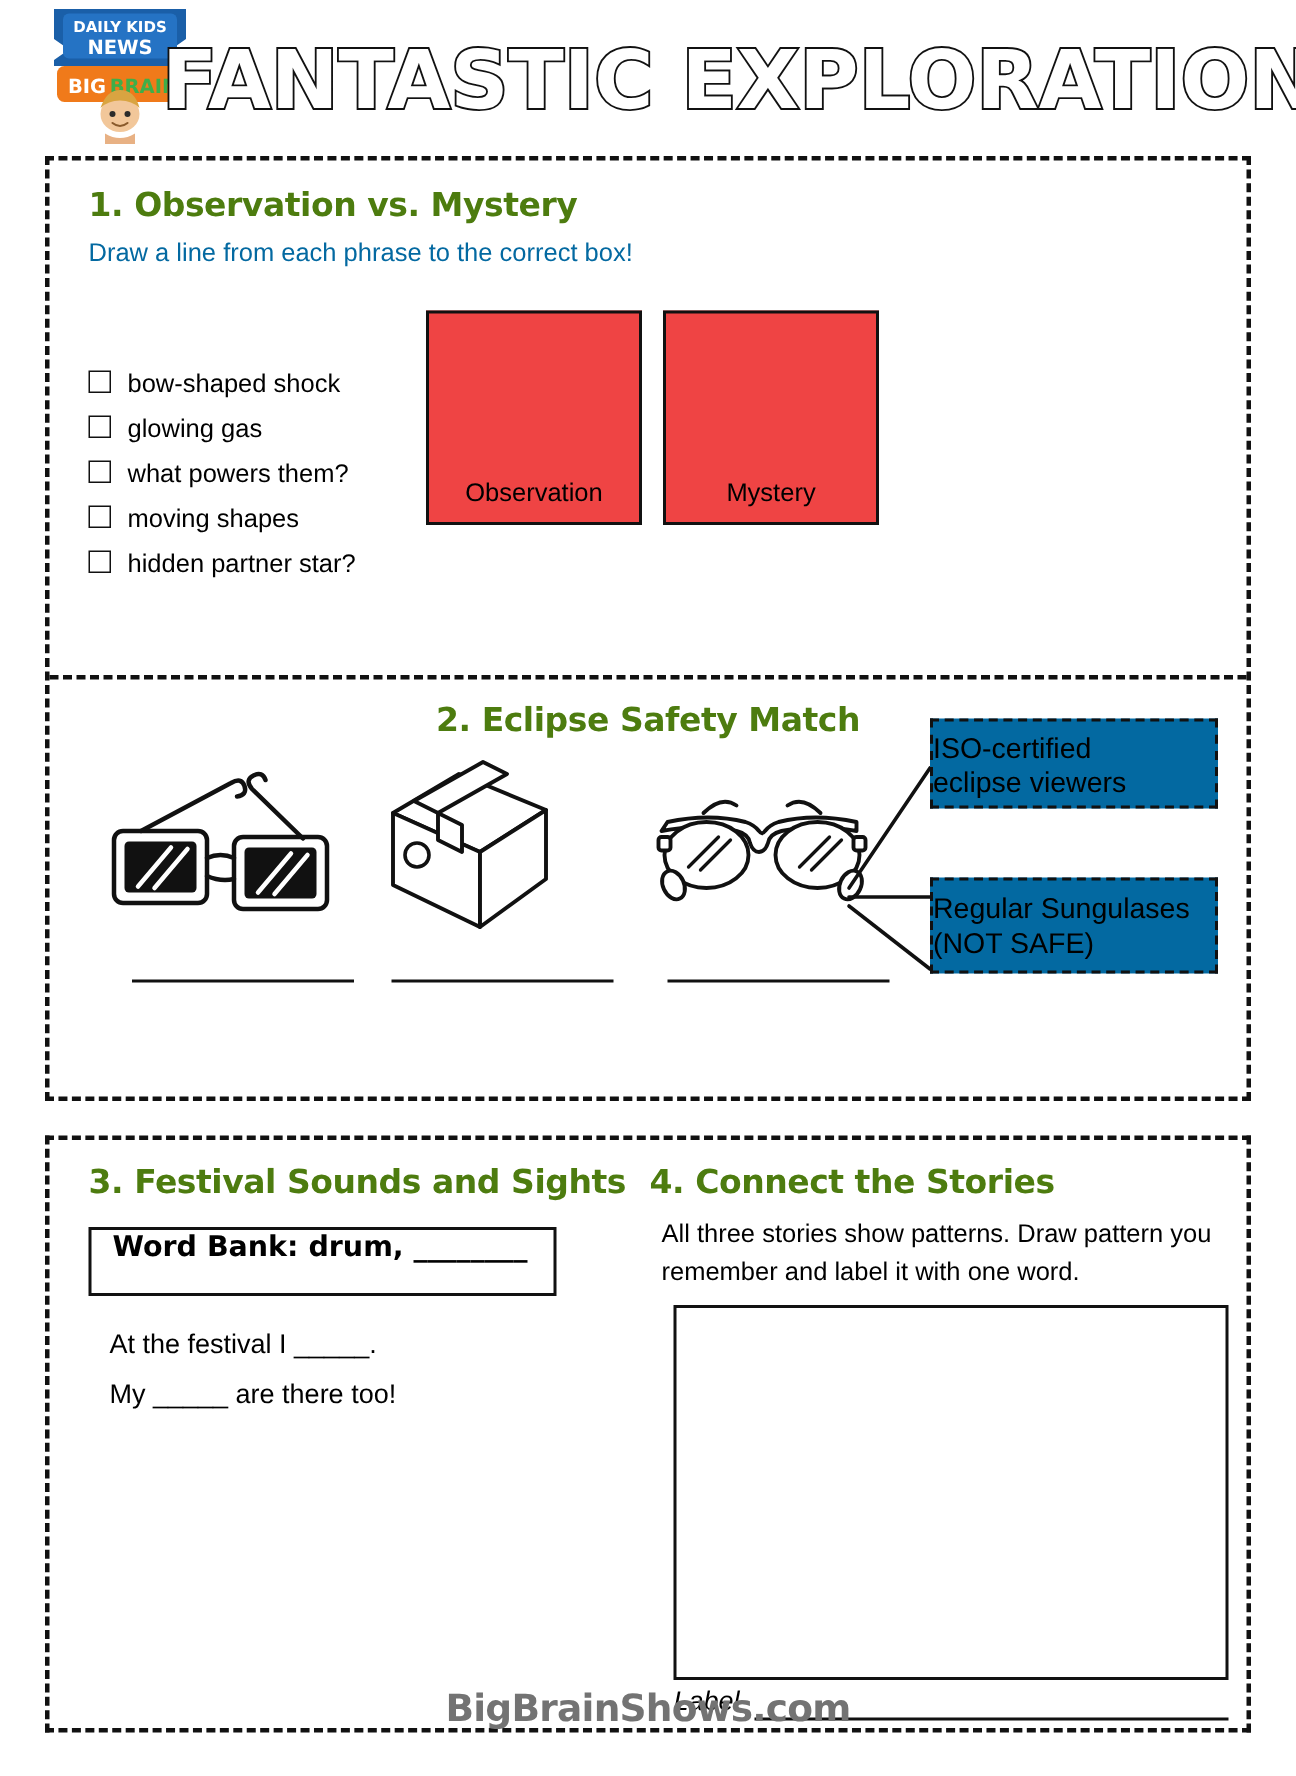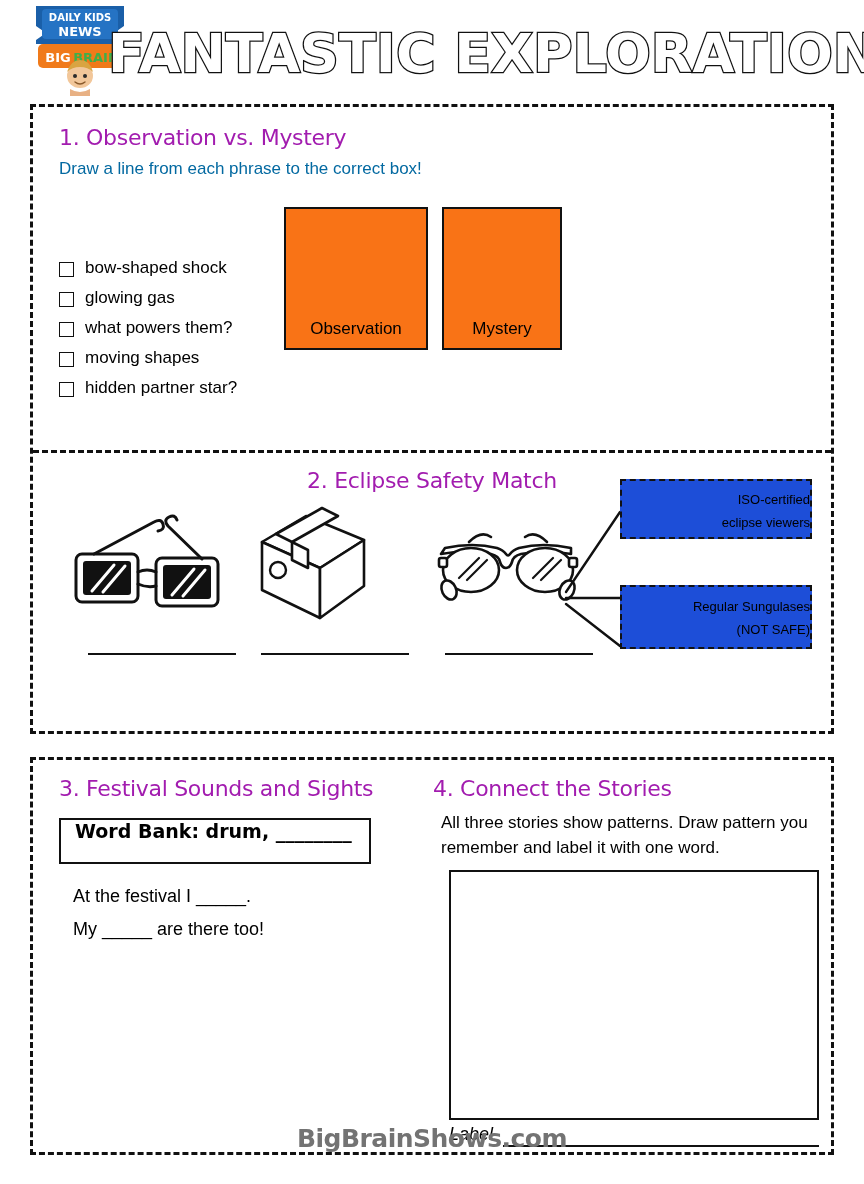--- a/index.html
+++ b/index.html
@@ -63,66 +63,66 @@
   }
   .divider {
     position: absolute;
     left: 0; right: 0;
     border-top: 3px dashed #111;
   }
 
   
   .sec-title {
     font-size: 22px;
-    font-weight: normal;
+    font-weight: bold;
     font-family: "DejaVu Sans", sans-serif;
     letter-spacing: -0.3px;
-    color: #a21caf;
+    color: #4d7c0f;
   }
   .sec-sub {
     font-size: 17px;
     color: #0369a1;
     font-family: Liberation Sans, sans-serif;
   }
 
   
   #s1-title { position:absolute; left:26px; top:18px; }
   #s1-sub   { position:absolute; left:26px; top:52px; }
 
   .checklist {
     position: absolute;
     left: 26px; top: 140px;
     width: 250px;
   }
   .chk-row {
     display: flex;
-    align-items: flex-end;
+    align-items: flex-start;
     height: 30px;
     gap: 11px;
   }
   .chk-box {
     width: 15px; height: 15px;
     border: 1.8px solid #111;
     box-sizing: border-box;
     flex: none;
   }
   .chk-label {
     font-size: 17px;
     line-height: 18px;
     white-space: nowrap;
   }
 
   .cat-box {
     position: absolute;
     border: 2.5px solid #111;
     box-sizing: border-box;
-    background: #f97316;
+    background: #ef4444;
   }
   #cat-observation { left: 251px; top: 100px; width: 144px; height: 143px; }
-  #cat-mystery     { left: 409px; top: 100px; width: 120px; height: 143px; }
+  #cat-mystery     { left: 409px; top: 100px; width: 144px; height: 143px; }
   .cat-label {
     position: absolute;
     left: 0; right: 0;
     bottom: 9px;
     text-align: center;
     font-size: 17px;
   }
 
   
   #s2-title {
@@ -142,25 +142,25 @@
     border-bottom: 2px solid #111;
   }
   #line-1 { left: 55px;  top: 203px; width: 148px; }
   #line-2 { left: 228px; top: 203px; width: 148px; }
   #line-3 { left: 412px; top: 203px; width: 148px; }
 
   .opt-box {
     position: absolute;
     border: 2px dashed #111;
     box-sizing: border-box;
-    text-align: right;
-    font-size: 13px;
+    text-align: left;
+    font-size: 19px;
     line-height: 23px;
     padding-top: 7px;
-    background: #1d4ed8;
+    background: #0369a1;
   }
   #opt-1 { left: 587px; top: 29px;  width: 192px; height: 60px; }
   #opt-2 { left: 587px; top: 89px;  width: 192px; height: 46px; padding-top: 11px; }
   #opt-3 { left: 587px; top: 135px; width: 192px; height: 64px; padding-top: 8px; }
 
   .connector { position: absolute; }
 
   
   #s3-title { position: absolute; left: 26px; top: 16px; }
   .wordbank {

